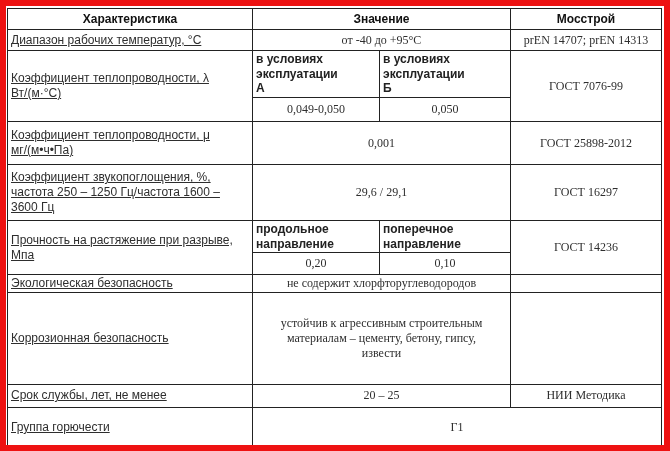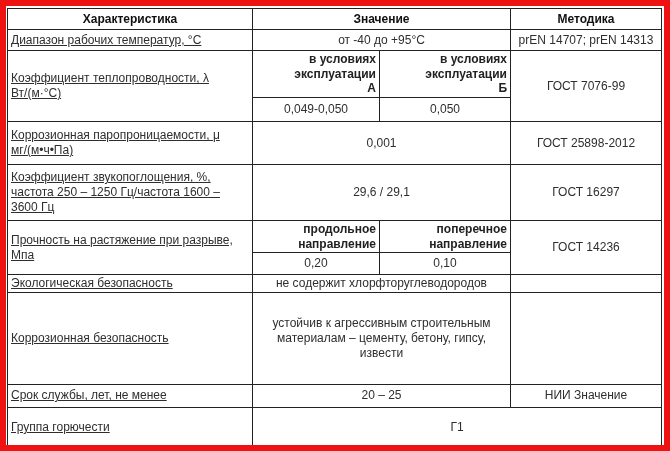--- a/index.html
+++ b/index.html
@@ -22,32 +22,32 @@
   }
   table.spec td, table.spec th {
     border: 1px solid #222222;
     padding: 1px 3px;
     vertical-align: middle;
     font-size: 12px;
     line-height: 1.22;
     overflow: hidden;
   }
   td.label { text-align: left; white-space: pre-line; text-decoration: underline; }
-  td.center { text-align: center; }
+  td.center { text-align: center; font-family: Liberation Serif, serif; }
   th.head {
     font-size: 13px;
     font-weight: bold;
     color: #111111;
     text-align: center;
     padding: 2px 3px;
   }
   td.subhead {
     font-size: 9px;
     font-weight: bold;
-    text-align: right;
+    text-align: left;
     white-space: pre-line;
     line-height: 1.35;
     color: #222222;
   }
   td.preline { white-space: pre-line; text-align: center; }
 </style>
 </head>
 <body>
 
 <div class="frame">
@@ -56,21 +56,21 @@
       <col style="width:245px">
       <col style="width:127px">
       <col style="width:131px">
       <col style="width:151px">
     </colgroup>
 
     <tbody>
         <tr style="height:21px">
       <th class="head">Характеристика</th>
       <th class="head" colspan="2">Значение</th>
-      <th class="head">Методика</th>
+      <th class="head">Мосстрой</th>
     </tr>
 
     <tr style="height:21px">
       <td class="label">Диапазон рабочих температур, °С</td>
       <td class="center" colspan="2">от -40 до +95°С</td>
       <td class="center">prEN 14707; prEN 14313</td>
     </tr>
 
     <tr style="height:39px">
       <td class="label" rowspan="2">Коэффициент теплопроводности, λ
@@ -80,21 +80,21 @@
       <td class="subhead">в условиях эксплуатации
 Б</td>
       <td class="center" rowspan="2">ГОСТ 7076-99</td>
     </tr>
     <tr style="height:24px">
       <td class="center">0,049-0,050</td>
       <td class="center">0,050</td>
     </tr>
 
     <tr style="height:43px">
-      <td class="label">Коррозионная паропроницаемости, μ
+      <td class="label">Коэффициент теплопроводности, μ
 мг/(м•ч•Па)</td>
       <td class="center" colspan="2">0,001</td>
       <td class="center">ГОСТ 25898-2012</td>
     </tr>
 
     <tr style="height:56px">
       <td class="label">Коэффициент звукопоглощения, %,
 частота 250 – 1250 Гц/частота 1600 –
 3600 Гц</td>
       <td class="center" colspan="2">29,6 / 29,1</td>
@@ -125,21 +125,21 @@
       <td class="label">Коррозионная безопасность</td>
       <td class="center preline" colspan="2">устойчив к агрессивным строительным
 материалам – цементу, бетону, гипсу,
 извести</td>
       <td class="center"></td>
     </tr>
 
     <tr style="height:23px">
       <td class="label">Срок службы, лет, не менее</td>
       <td class="center" colspan="2">20 – 25</td>
-      <td class="center">НИИ Значение</td>
+      <td class="center">НИИ Методика</td>
     </tr>
 
     <tr style="height:41px">
       <td class="label">Группа горючести</td>
       <td class="center" colspan="3">Г1</td>
     </tr>
   </tbody>
     </table>
 </div>
 

